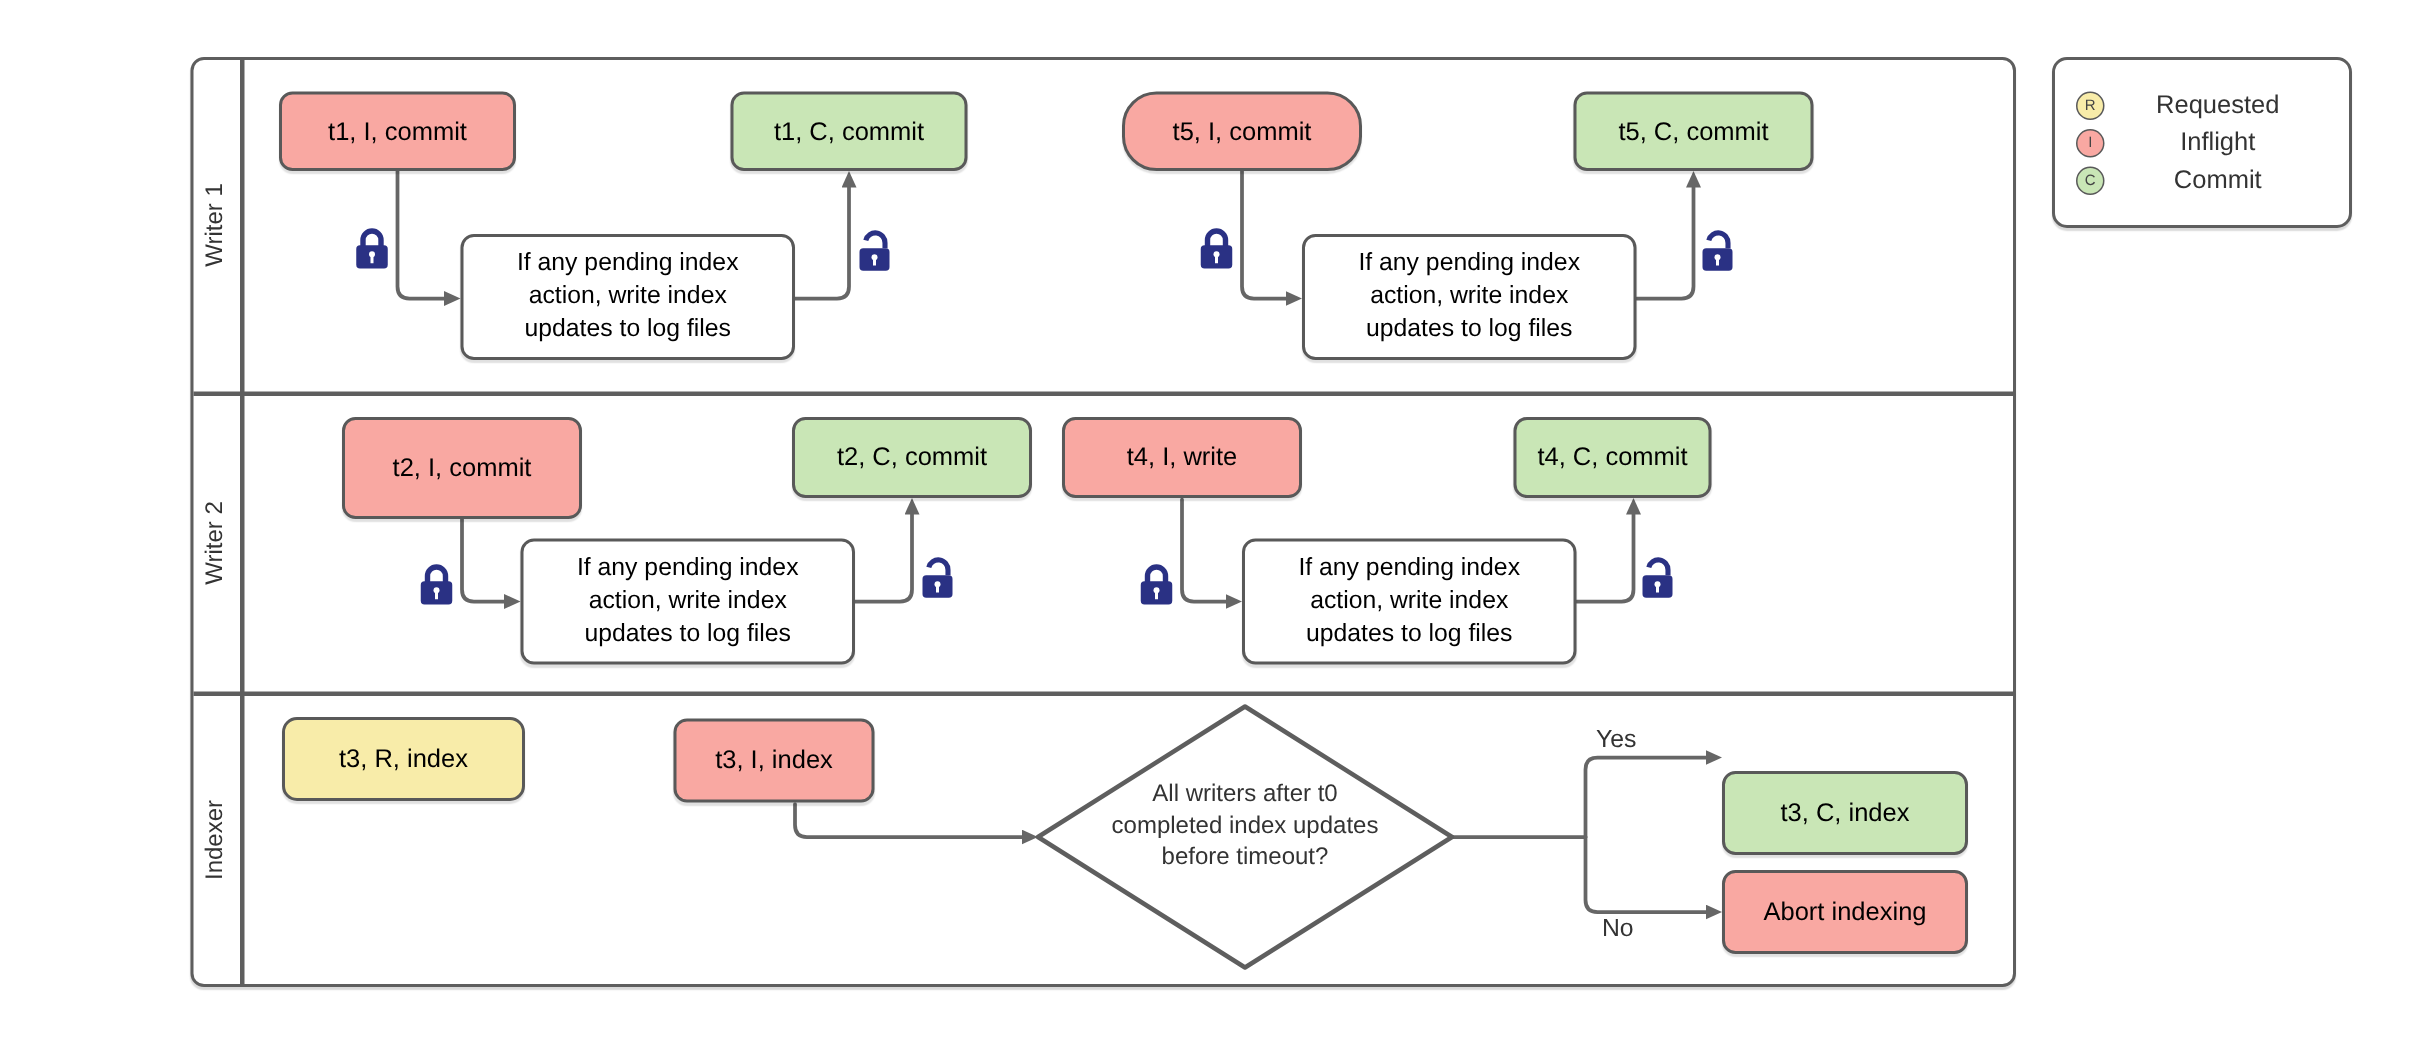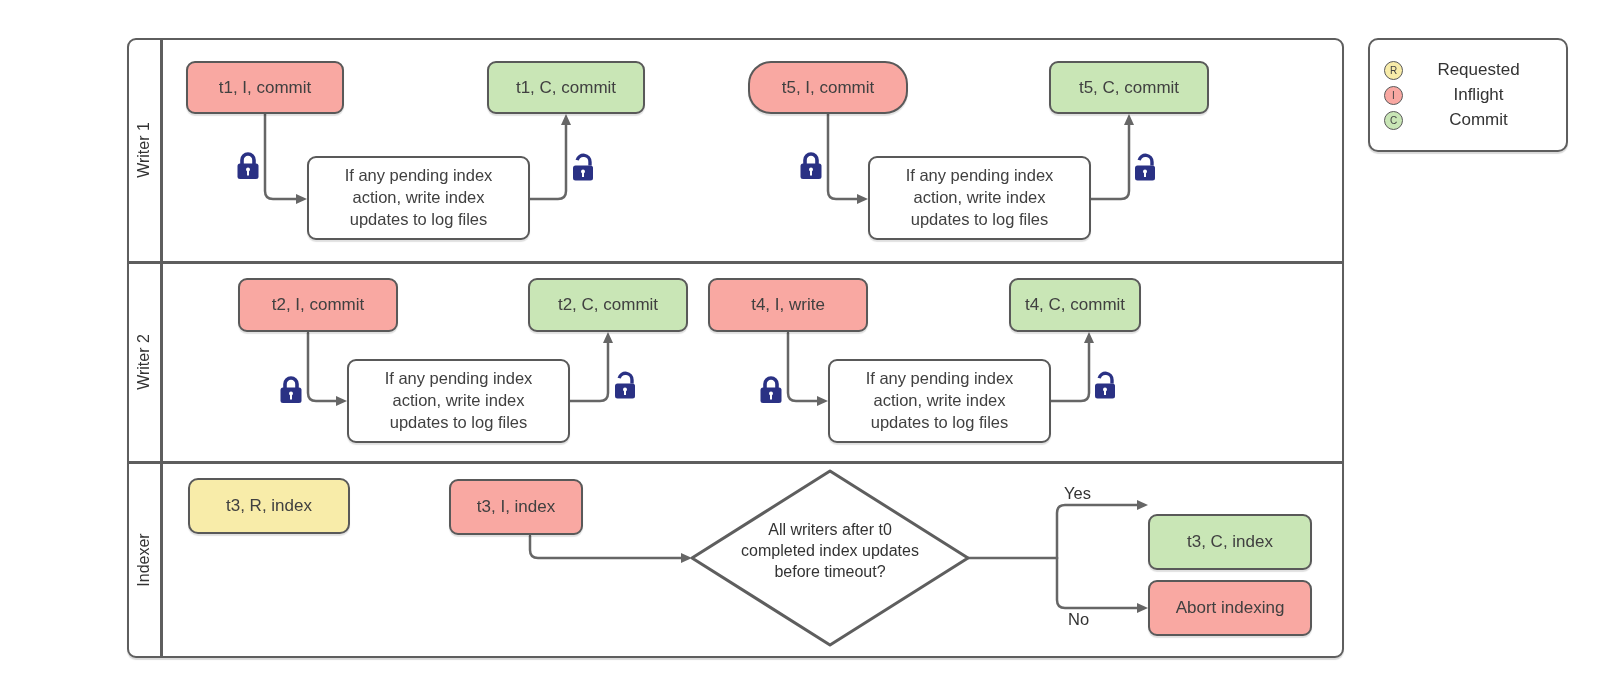--- a/index.html
+++ b/index.html
@@ -18,21 +18,21 @@
   .lane-label{
     position:absolute;left:127px;width:33px;display:flex;align-items:center;justify-content:center;
   }
   .lane-label span{
     transform:rotate(-90deg);white-space:nowrap;font-size:16px;color:#333;
   }
   
   .node{
     position:absolute;box-sizing:border-box;border:2.5px solid #595959;border-radius:9px;
     display:flex;align-items:center;justify-content:center;text-align:center;
-    font-size:17px;color:#404040;box-shadow:0 2px 1px rgba(0,0,0,0.12);background:#fff;z-index:2;
+    font-size:17px;color:#000000;box-shadow:0 2px 1px rgba(0,0,0,0.12);background:#fff;z-index:2;
   }
   .node.inflight{background:#f9a8a2;}
   .node.commit{background:#c9e6b6;}
   .node.requested{background:#f8eca9;}
   .node.process{font-size:16.5px;line-height:1.32;background:#ffffff;}
   .node.process span{display:block;width:176px;margin:0 auto;}
   .decision-text{
     position:absolute;left:730px;top:520px;width:200px;text-align:center;
     font-size:16px;line-height:1.3;color:#333;z-index:2;
   }
@@ -132,21 +132,21 @@
   <div class="node commit" style="left:487px;top:61px;width:158px;height:53px;">t1, C, commit</div>
   <div class="node process" style="left:307px;top:156px;width:223px;height:84px;">
       <span>If any pending index action, write index updates to log files</span>
     </div>
   <div class="node inflight" style="left:748px;top:61px;width:160px;height:53px;border-radius:23px;">t5, I, commit</div>
   <div class="node commit" style="left:1049px;top:61px;width:160px;height:53px;">t5, C, commit</div>
   <div class="node process" style="left:868px;top:156px;width:223px;height:84px;">
       <span>If any pending index action, write index updates to log files</span>
     </div>
 
-  <div class="node inflight" style="left:228px;top:278px;width:160px;height:54px;margin-left:10px;">t2, I, commit</div>
+  <div class="node inflight" style="left:228px;top:278px;width:160px;height:68px;">t2, I, commit</div>
   <div class="node commit" style="left:528px;top:278px;width:160px;height:54px;">t2, C, commit</div>
   <div class="node process" style="left:347px;top:359px;width:223px;height:84px;">
       <span>If any pending index action, write index updates to log files</span>
     </div>
   <div class="node inflight" style="left:708px;top:278px;width:160px;height:54px;">t4, I, write</div>
   <div class="node commit" style="left:1009px;top:278px;width:132px;height:54px;">t4, C, commit</div>
   <div class="node process" style="left:828px;top:359px;width:223px;height:84px;">
       <span>If any pending index action, write index updates to log files</span>
     </div>
 

